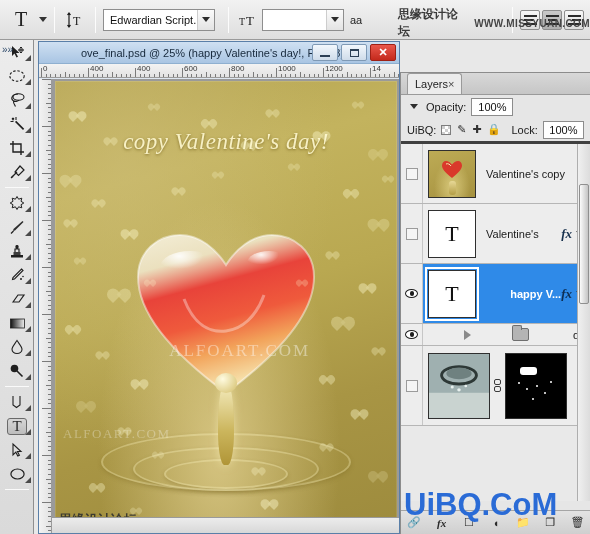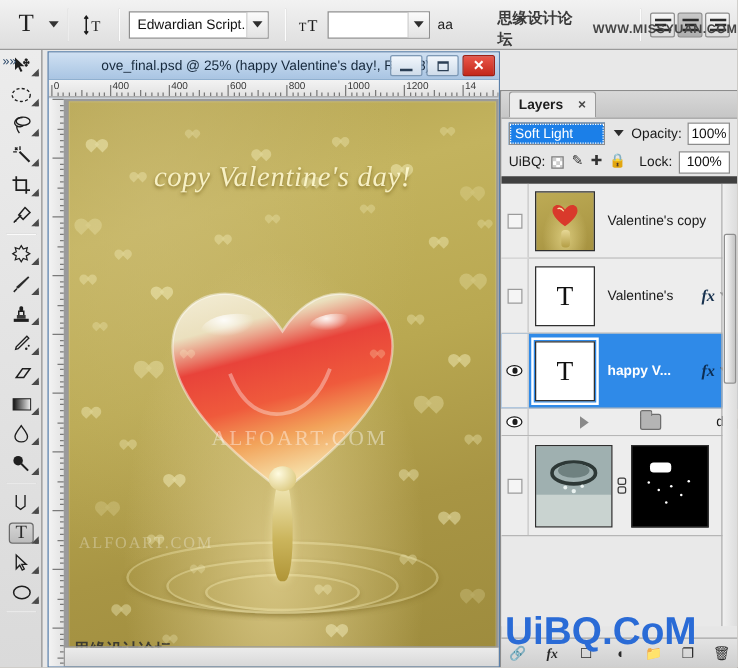--- a/index.html
+++ b/index.html
@@ -298,22 +298,22 @@
     display: flex; align-items: flex-end;
     padding-left: 6px;
   }
   .lp-tab {
     height: 21px;
     background: #ececec;
     border: 1px solid #9a9a9a;
     border-bottom: none;
     border-radius: 3px 3px 0 0;
     display: flex; align-items: center;
-    padding: 0 7px; gap: 12px;
-    font-size: 11px; color: #1d1d1d; font-weight: bold;
+    padding: 0 7px; gap: 0;
+    font-size: 11px; color: #1d1d1d;
   }
   .lp-close { font-size: 11px; color: #4a4a4a; }
   .lp-row {
     height: 23px;
     display: flex; align-items: center;
     padding: 0 6px;
     font-size: 11px; color: #1a1a1a;
     gap: 5px;
   }
   .blend-combo {
@@ -341,21 +341,21 @@
   .lock-ic { font-size: 11px; color: #333; line-height: 1; }
   .lock-box {
     width: 10px; height: 10px;
     border: 1px solid #7d7d7d;
     background: repeating-conic-gradient(#fff 0 25%, #cfcfcf 0 50%) 0 0/6px 6px;
   }
 
   .layers-list {
     position: relative;
     height: 360px;
-    border-top: 6px solid #404040;
+    border-top: 3px solid #404040;
     overflow: hidden;
     background: #e9e9e9;
   }
   .layer-item {
     display: flex; align-items: center;
     height: 60px;
     border-bottom: 1px solid #b6b6b6;
     background: #ededed;
     position: relative;
   }
@@ -422,21 +422,21 @@
   }
   .mask-speck {
     position: absolute; background: #fff; border-radius: 50%;
   }
   .layer-name {
     flex: 1;
     font-size: 11px; color: #1a1a1a;
     padding-left: 10px;
     white-space: nowrap; overflow: hidden;
   }
-  .layer-item.selected .layer-name { color: #fff; font-weight: bold; }
+  .layer-item.selected .layer-name { color: #fff; font-weight: bold; text-align: right; }
   .fx-mark {
     font-family: "Liberation Serif", serif;
     font-style: italic; font-weight: bold;
     font-size: 13px; color: #17314e;
     padding-right: 4px;
   }
   .layer-item.selected .fx-mark { color: #0d2d52; }
   .fx-caret {
     width: 0; height: 0;
     border-left: 4px solid transparent;
@@ -1032,23 +1032,20 @@
   <div class="layers-panel">
 
     <div class="lp-tabrow">
       <div class="lp-tab">
         <span>Layers</span>
         <span class="lp-close">×</span>
       </div>
     </div>
 
     <div class="lp-row">
-      <div class="blend-combo">
-        <span>Soft Light</span>
-      </div>
       <div class="blend-arrow-btn">
         <span class="cb-arrow"></span>
       </div>
       <span class="lbl">Opacity:</span>
       <div class="num-field">
         <span>100%</span>
       </div>
     </div>
 
     <div class="lp-row">

